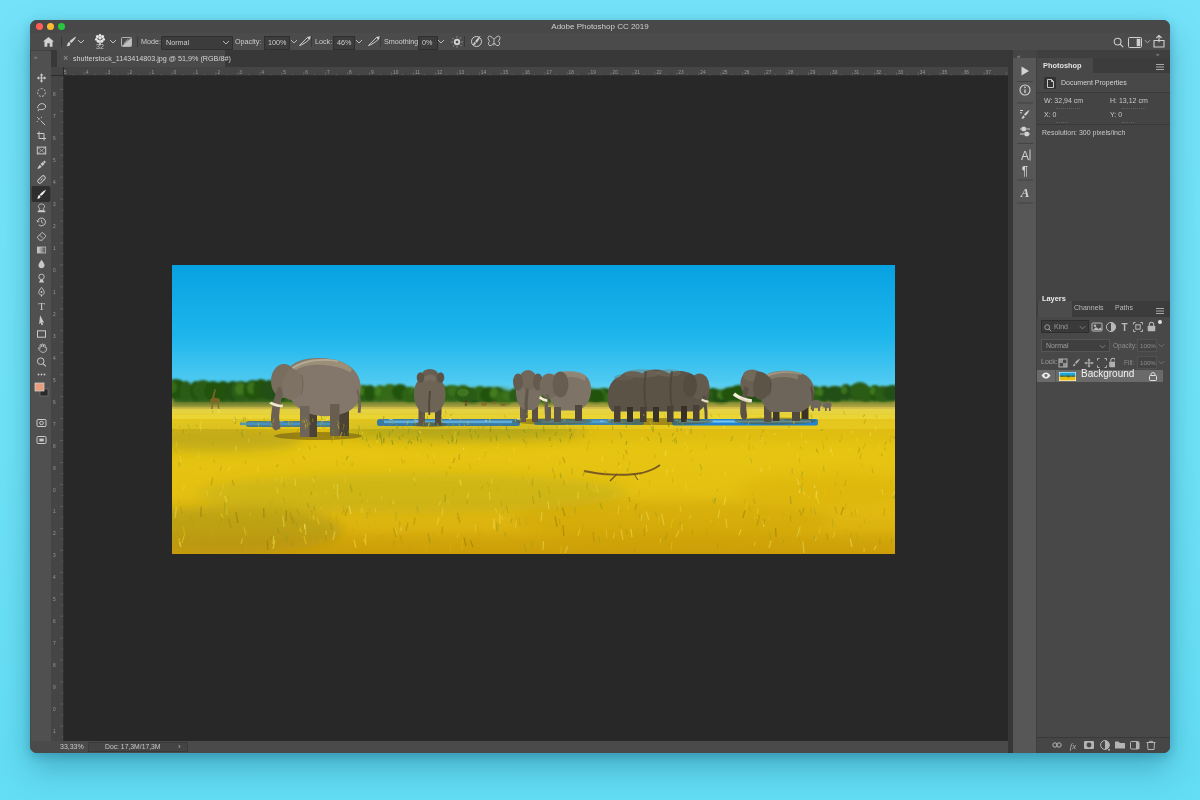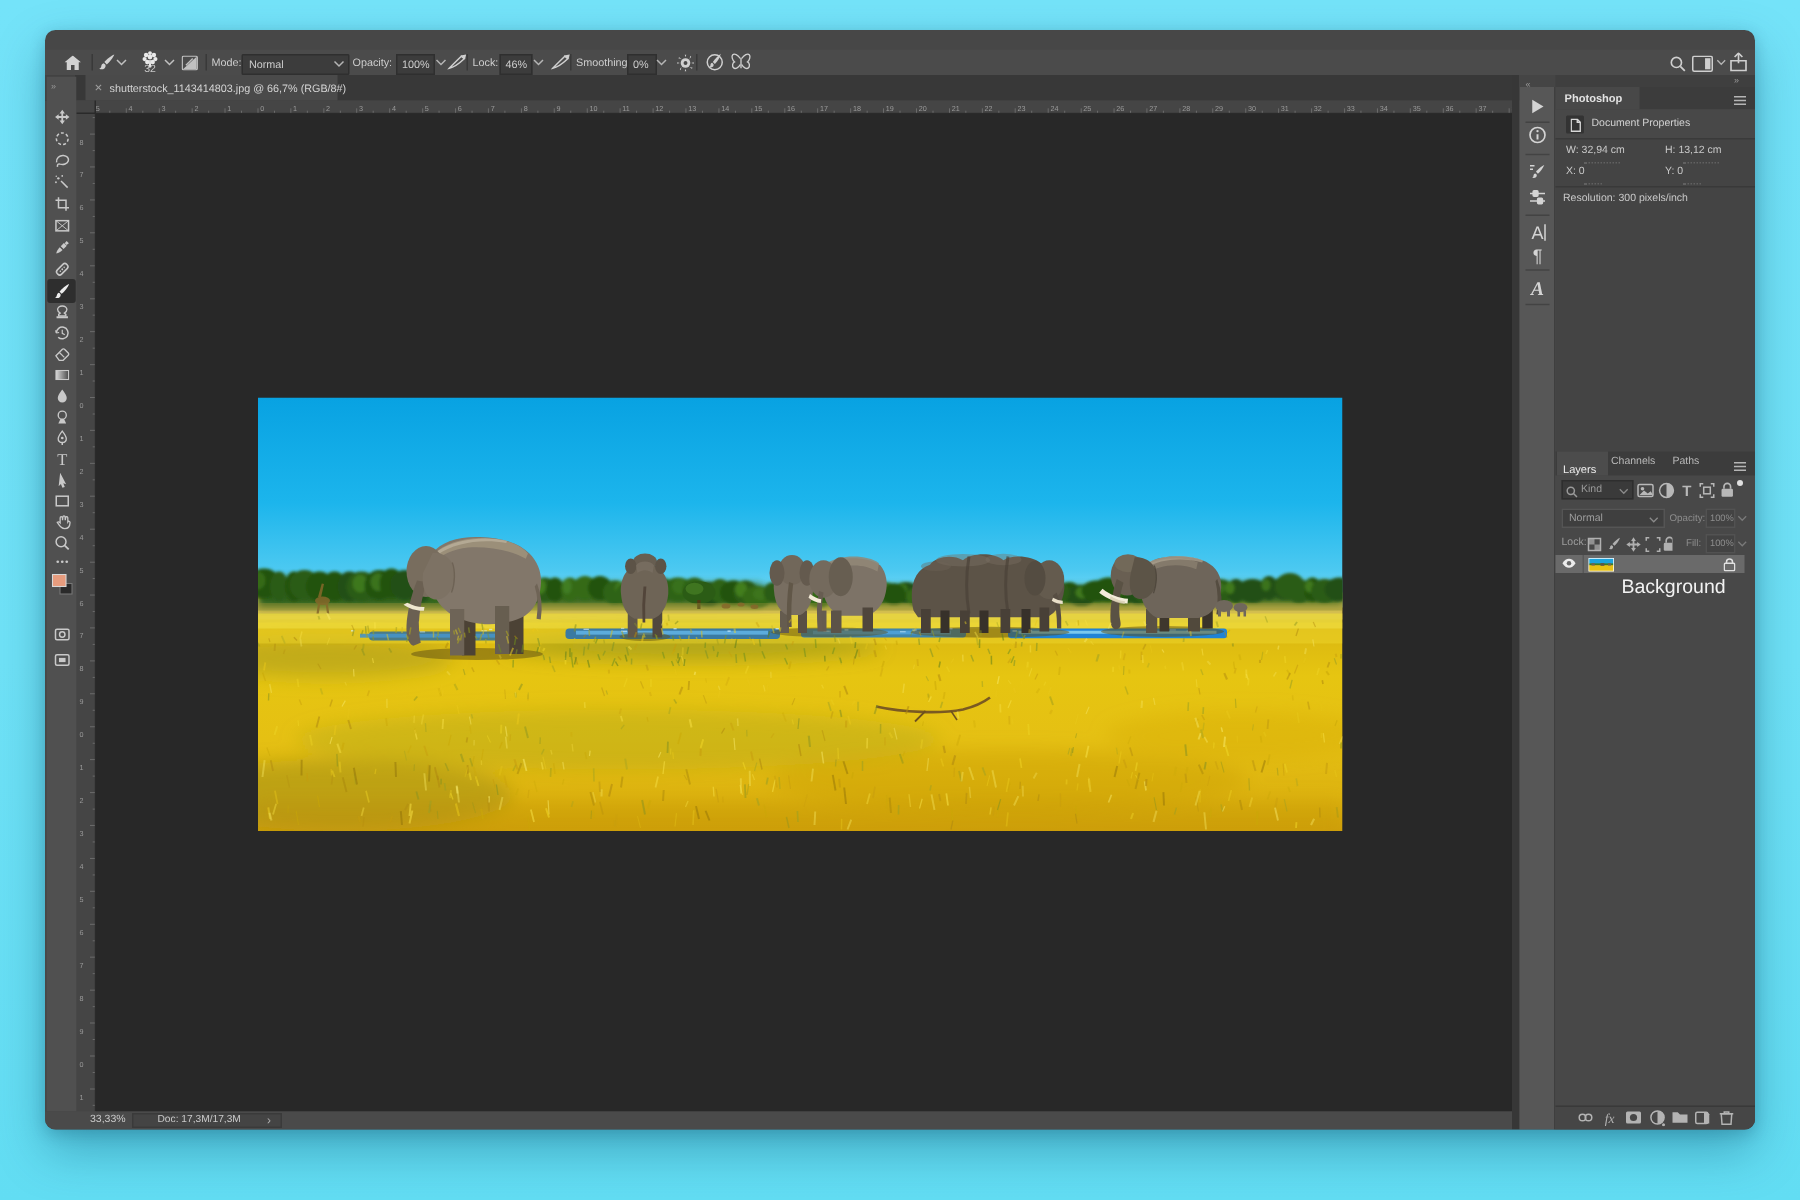--- a/index.html
+++ b/index.html
@@ -3,20 +3,26 @@
 <style>
 html,body{margin:0;padding:0;width:1200px;height:800px;overflow:hidden}
 body{background:linear-gradient(180deg,#74e3f9 0%,#6fe2f7 55%,#62ddf3 100%);
  font-family:"Liberation Sans",sans-serif;-webkit-font-smoothing:antialiased;}
 .abs{position:absolute}
 #win{position:absolute;left:30px;top:20px;width:1140px;height:733px;border-radius:7px;
  background:#474747;box-shadow:0 14px 32px rgba(0,70,100,.34),0 3px 10px rgba(0,60,90,.22);overflow:hidden}
 .tt{color:#cdcdcd;font-size:7.2px}
 </style></head><body>
 <div id="win">
+<div class="abs" style="left:0;top:0;width:1140px;height:13px;background:#484848;border-bottom:1px solid #3a3a3a">
+ <div class="abs" style="left:6px;top:3px;width:7px;height:7px;border-radius:50%;background:#ff5e57"></div>
+ <div class="abs" style="left:17px;top:3px;width:7px;height:7px;border-radius:50%;background:#fdbc2e"></div>
+ <div class="abs" style="left:28px;top:3px;width:7px;height:7px;border-radius:50%;background:#27c83f"></div>
+ <div class="abs" style="left:0;top:0;width:1140px;height:13px;text-align:center;font-size:8px;line-height:13px;color:#cfcfcf">Adobe Photoshop CC 2019</div>
+</div>
 <div class="abs" style="left:0;top:13px;width:1140px;height:17px;background:#4b4b4b;border-bottom:1px solid #2b2b2b">
       <svg class="abs" style="left:13px;top:3.5px" width="11" height="10" viewBox="0 0 12 11">
         <path d="M6 0L0 5h1.6v5.6h3.1V7h2.6v3.6h3.1V5H12z" fill="#d2d2d2"></path>
       </svg>
       <div class="abs" style="left:30.5px;top:3px;width:1px;height:11px;background:#393939"></div>
       <svg class="abs" style="left:36px;top:3px" width="11" height="11" viewBox="0 0 11 11">
         <path d="M10.2.4c-2 .7-5.3 3.3-6.6 5l1.6 1.6C6.9 5.6 9.5 2.4 10.2.4z" fill="#d2d2d2"></path>
         <path d="M3.1 6.1c-.9.2-1.5 1-1.6 2.1-.1.9-.6 1.4-1.3 1.6.9.6 2.5.6 3.4-.2.8-.7 1-1.8.6-2.6z" fill="#d2d2d2"></path>
       </svg>
       <svg class="abs" style="left:47px;top:6px" width="8" height="5" viewBox="0 0 8 5">
@@ -116,21 +122,21 @@
         <path d="M1 5.5h10V12H1z" fill="none" stroke="#cfcfcf" stroke-width="1.1"></path>
         <path d="M6 .8v6.4" stroke="#cfcfcf" stroke-width="1.1"></path>
         <path d="M3.4 3L6 .4 8.6 3" fill="none" stroke="#cfcfcf" stroke-width="1.1"></path>
       </svg>
     </div>
     <div class="abs" style="left:0;top:30px;width:1140px;height:17px;background:#383838">
  <div class="abs" style="left:0;top:0;width:20px;height:17px;background:#424242"></div>
  <div class="abs" style="left:3px;top:2px;color:#9a9a9a;font-size:7px;letter-spacing:1px">»</div>
  <div class="abs" style="left:27px;top:0;width:168px;height:17px;background:#4a4a4a">
    <span class="abs" style="left:6px;top:3px;color:#9e9e9e;font-size:9px">×</span>
-   <span class="abs" style="left:16px;top:4px;color:#d4d4d4;font-size:7.2px;white-space:nowrap">shutterstock_1143414803.jpg @ 66,7% (RGB/8#)</span>
+   <span class="abs" style="left:16px;top:4px;color:#d4d4d4;font-size:7.2px;white-space:nowrap">shutterstock_1143414803.jpg @ 51,9% (RGB/8#)</span>
  </div>
 </div>
 <svg class="abs" style="left:21px;top:47px" width="957" height="9" viewBox="0 0 957 9">
       <rect width="957" height="9" fill="#454545"></rect>
       <rect y="8.2" width="957" height="0.8" fill="#2a2a2a"></rect>
       <g stroke="#6f6f6f" stroke-width="0.6">
         <path d="M11.2 5.2V8.2"></path>
         <path d="M22.2 6.8V8.2"></path>
         <path d="M33.2 5.2V8.2"></path>
         <path d="M44.2 6.8V8.2"></path>
@@ -1615,21 +1621,21 @@
     <div class="abs" style="left:1026px;top:88px;width:24px;border-top:1px dotted #616161"></div>
     <div class="abs" style="left:1092px;top:88px;width:24px;border-top:1px dotted #616161"></div>
     <div class="abs" style="left:1014px;top:91px;color:#c9c9c9;font-size:7px">X: 0</div>
     <div class="abs" style="left:1080px;top:91px;color:#c9c9c9;font-size:7px">Y: 0</div>
     <div class="abs" style="left:1026px;top:102px;width:12px;border-top:1px dotted #616161"></div>
     <div class="abs" style="left:1092px;top:102px;width:12px;border-top:1px dotted #616161"></div>
     <div class="abs" style="left:1007px;top:104px;width:133px;border-top:1px solid #393939"></div>
     <div class="abs" style="left:1012px;top:109px;color:#c9c9c9;font-size:7px">Resolution: 300 pixels/inch</div>
     <div class="abs" style="left:1007px;top:281px;width:133px;height:16px;background:#3c3c3c"></div>
     <div class="abs" style="left:1008px;top:281px;width:34px;height:16px;background:#4c4c4c"></div>
-    <div class="abs" style="left:1012px;top:288px;color:#ececec;font-size:7.4px;font-weight:normal">Layers</div>
+    <div class="abs" style="left:1012px;top:274px;color:#ececec;font-size:7.4px;font-weight:bold">Layers</div>
     <div class="abs" style="left:1044px;top:284px;color:#b9b9b9;font-size:7px">Channels</div>
     <div class="abs" style="left:1085px;top:284px;color:#b9b9b9;font-size:7px">Paths</div>
     <svg class="abs" style="left:1126px;top:287.5px" width="8" height="6" viewBox="0 0 8 6">
       <path d="M0 0.5h8M0 3h8M0 5.5h8" stroke="#b5b5b5" stroke-width="0.9"></path>
     </svg>
     <div class="abs" style="left:1011px;top:300px;width:48px;height:13px;background:#3a3a3a;border:1px solid #2e2e2e;box-sizing:border-box">
       <svg class="abs" style="left:2px;top:2.5px" width="8" height="8" viewBox="0 0 8 8">
         <circle cx="3.2" cy="3.2" r="2.4" fill="none" stroke="#9a9a9a"></circle>
         <path d="M5 5l2.3 2.3" stroke="#9a9a9a"></path>
       </svg>
@@ -1710,21 +1716,21 @@
     <div class="abs" style="left:1025px;top:350px;width:1px;height:12px;background:#585858"></div>
     <svg class="abs" style="left:1029px;top:351.5px" width="17" height="9" viewBox="0 0 17 9">
       <rect width="17" height="4" fill="#1ca4dd"></rect>
       <rect y="3.6" width="17" height="1.4" fill="#3e7c22"></rect>
       <rect y="4.8" width="17" height="4.2" fill="#e8c114"></rect>
       <rect x="2" y="3.4" width="2.2" height="1.6" fill="#6d6354"></rect>
       <rect x="8" y="3.4" width="2.6" height="1.8" fill="#5e5549"></rect>
       <rect x="13" y="3.5" width="2" height="1.5" fill="#6d6354"></rect>
       <rect width="17" height="9" fill="none" stroke="#fff" stroke-width="1"></rect>
     </svg>
-    <div class="abs" style="left:1051px;top:363px;color:#f2f2f2;font-size:13px">Background</div>
+    <div class="abs" style="left:1051px;top:348px;color:#f2f2f2;font-size:10px">Background</div>
     <svg class="abs" style="left:1119px;top:351.5px" width="8" height="9" viewBox="0 0 8 9">
       <rect x="0.5" y="3.5" width="7" height="5" rx="0.8" fill="none" stroke="#e0e0e0"></rect>
       <path d="M2 3.5V2.6a2 2 0 0 1 4 0v0.9" fill="none" stroke="#e0e0e0"></path>
     </svg>
     <div class="abs" style="left:1007px;top:717px;width:133px;height:16px;background:#464646;border-top:1px solid #393939;box-sizing:border-box"></div>
     <svg class="abs" style="left:1018px;top:719px" width="116" height="12" viewBox="0 0 116 12">
 <g transform="translate(9 6)" fill="none" stroke="#b3b3b3">
         <circle cx="-2" r="2.2"></circle>
         <circle cx="2" r="2.2"></circle>
       </g>

